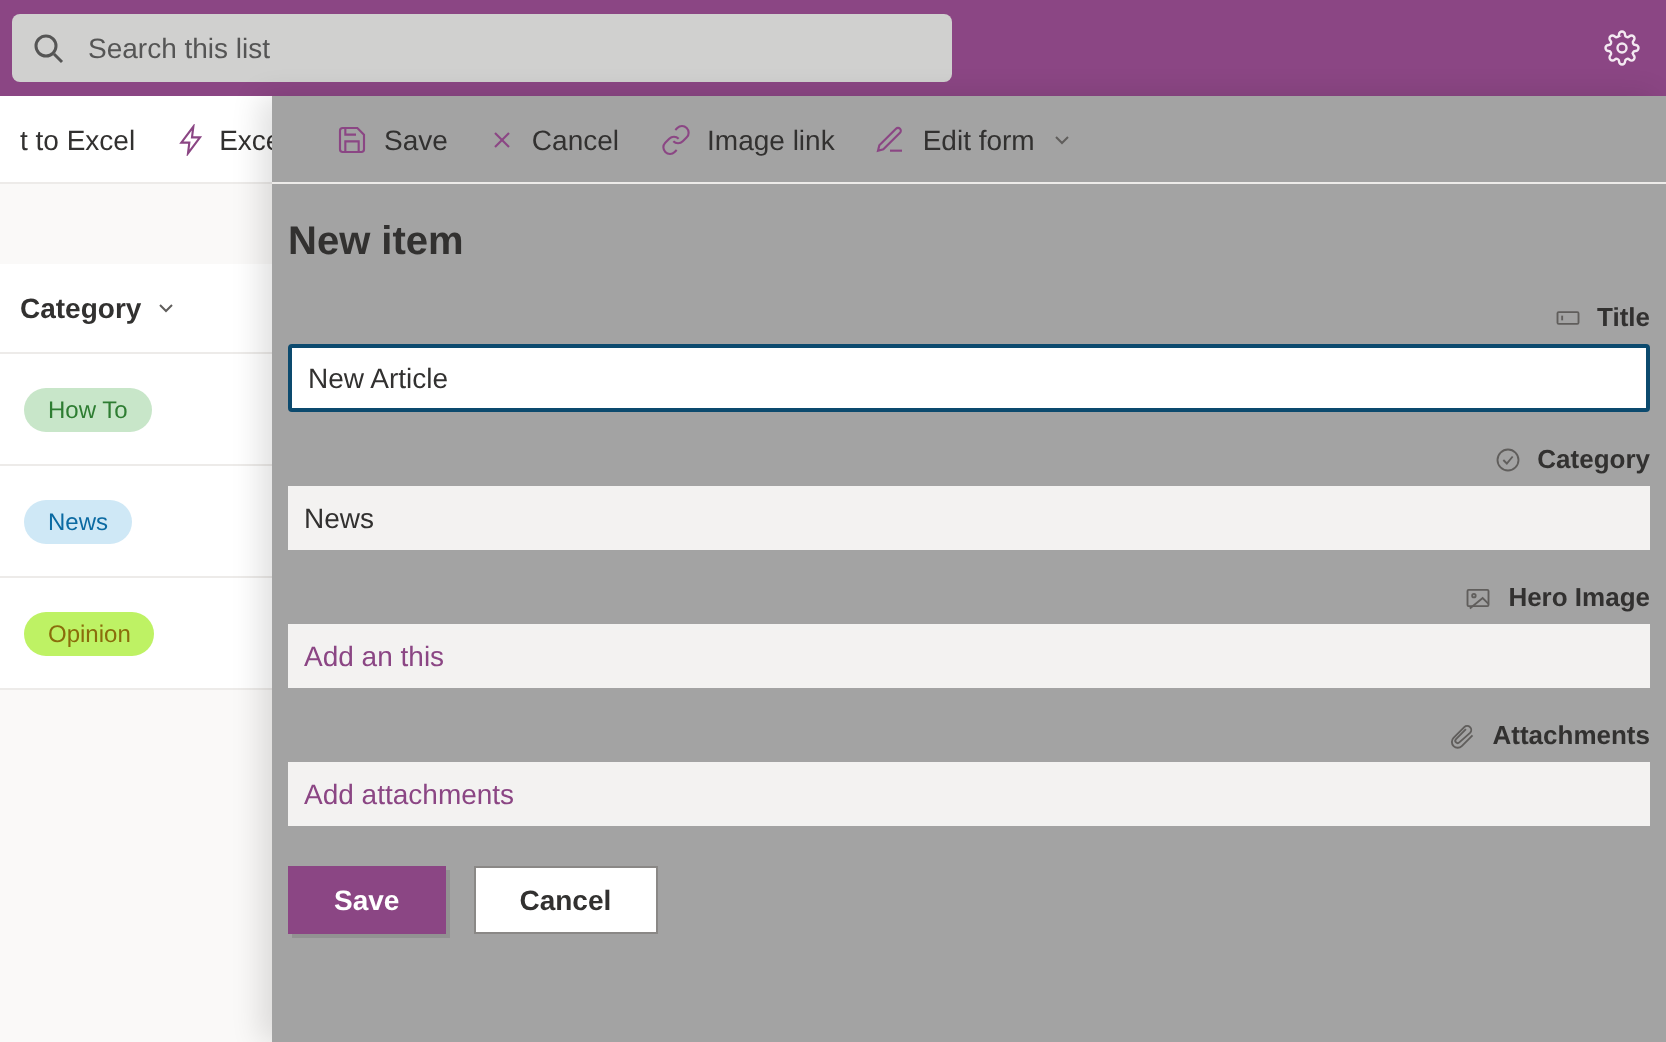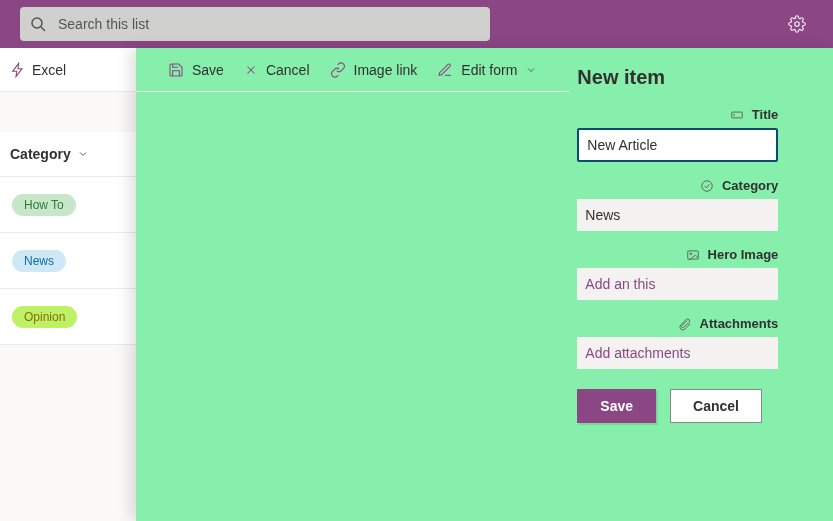--- a/index.html
+++ b/index.html
@@ -14,21 +14,21 @@
     position: relative;
     background: #fff;
   }
 
   
   .topbar {
     height: 48px;
     background: #8b4684;
     display: flex;
     align-items: center;
-    padding: 0 20px;
+    padding: 0 6px;
     gap: 12px;
   }
   .search-wrap {
     display: flex;
     align-items: center;
     background: #d0d0cf;
     border-radius: 4px;
     height: 34px;
     width: 470px;
     padding: 0 10px;
@@ -111,24 +111,24 @@
     font-size: 12px;
   }
 
   
   .panel {
     position: absolute;
     top: 48px;
     left: 136px;
     right: 0;
     bottom: 0;
-    background: #86efac;
+    background: #a3a3a3;
     box-shadow: -6px 0 14px rgba(0,0,0,0.12);
     display: flex;
-    flex-direction: row;
+    flex-direction: column;
   }
   .panel-toolbar {
     height: 44px;
     display: flex;
     align-items: center;
     gap: 12px;
     padding: 0 28px;
     border-bottom: 1px solid #edebe9;
   }
   .panel-toolbar .cmd {
@@ -230,20 +230,23 @@
       <svg width="18" height="18" viewBox="0 0 24 24" fill="none" stroke="currentColor" stroke-width="1.6">
         <circle cx="12" cy="12" r="3"></circle>
         <path d="M19.4 15a1.7 1.7 0 0 0 .34 1.87l.06.06a2 2 0 1 1-2.83 2.83l-.06-.06a1.7 1.7 0 0 0-1.87-.34 1.7 1.7 0 0 0-1 1.56V21a2 2 0 1 1-4 0v-.09a1.7 1.7 0 0 0-1-1.56 1.7 1.7 0 0 0-1.87.34l-.06.06a2 2 0 1 1-2.83-2.83l.06-.06A1.7 1.7 0 0 0 4.6 15a1.7 1.7 0 0 0-1.56-1H3a2 2 0 1 1 0-4h.09a1.7 1.7 0 0 0 1.56-1 1.7 1.7 0 0 0-.34-1.87l-.06-.06a2 2 0 1 1 2.83-2.83l.06.06c.52.52 1.3.66 1.87.34H9a1.7 1.7 0 0 0 1-1.56V3a2 2 0 1 1 4 0v.09c0 .68.4 1.3 1 1.56.57.32 1.35.18 1.87-.34l.06-.06a2 2 0 1 1 2.83 2.83l-.06.06a1.7 1.7 0 0 0-.34 1.87V9c.26.6.88 1 1.56 1H21a2 2 0 1 1 0 4h-.09a1.7 1.7 0 0 0-1.56 1z"></path>
       </svg>
     </div>
   </div>
 </div>
 
 <div class="behind">
   <div class="behind-toolbar">
+    <div class="tb-item">
+      <span>t to Excel</span>
+    </div>
     <div class="tb-item">
       <svg width="16" height="16" viewBox="0 0 24 24" fill="none" stroke="currentColor" stroke-width="1.6">
         <path d="M13 2 4 14h6l-1 8 9-12h-6l1-8z"></path>
       </svg>
       <span>Excel</span>
     </div>
   </div>
   <div class="list-area">
     <div class="col-header">
       <span>Category</span>

